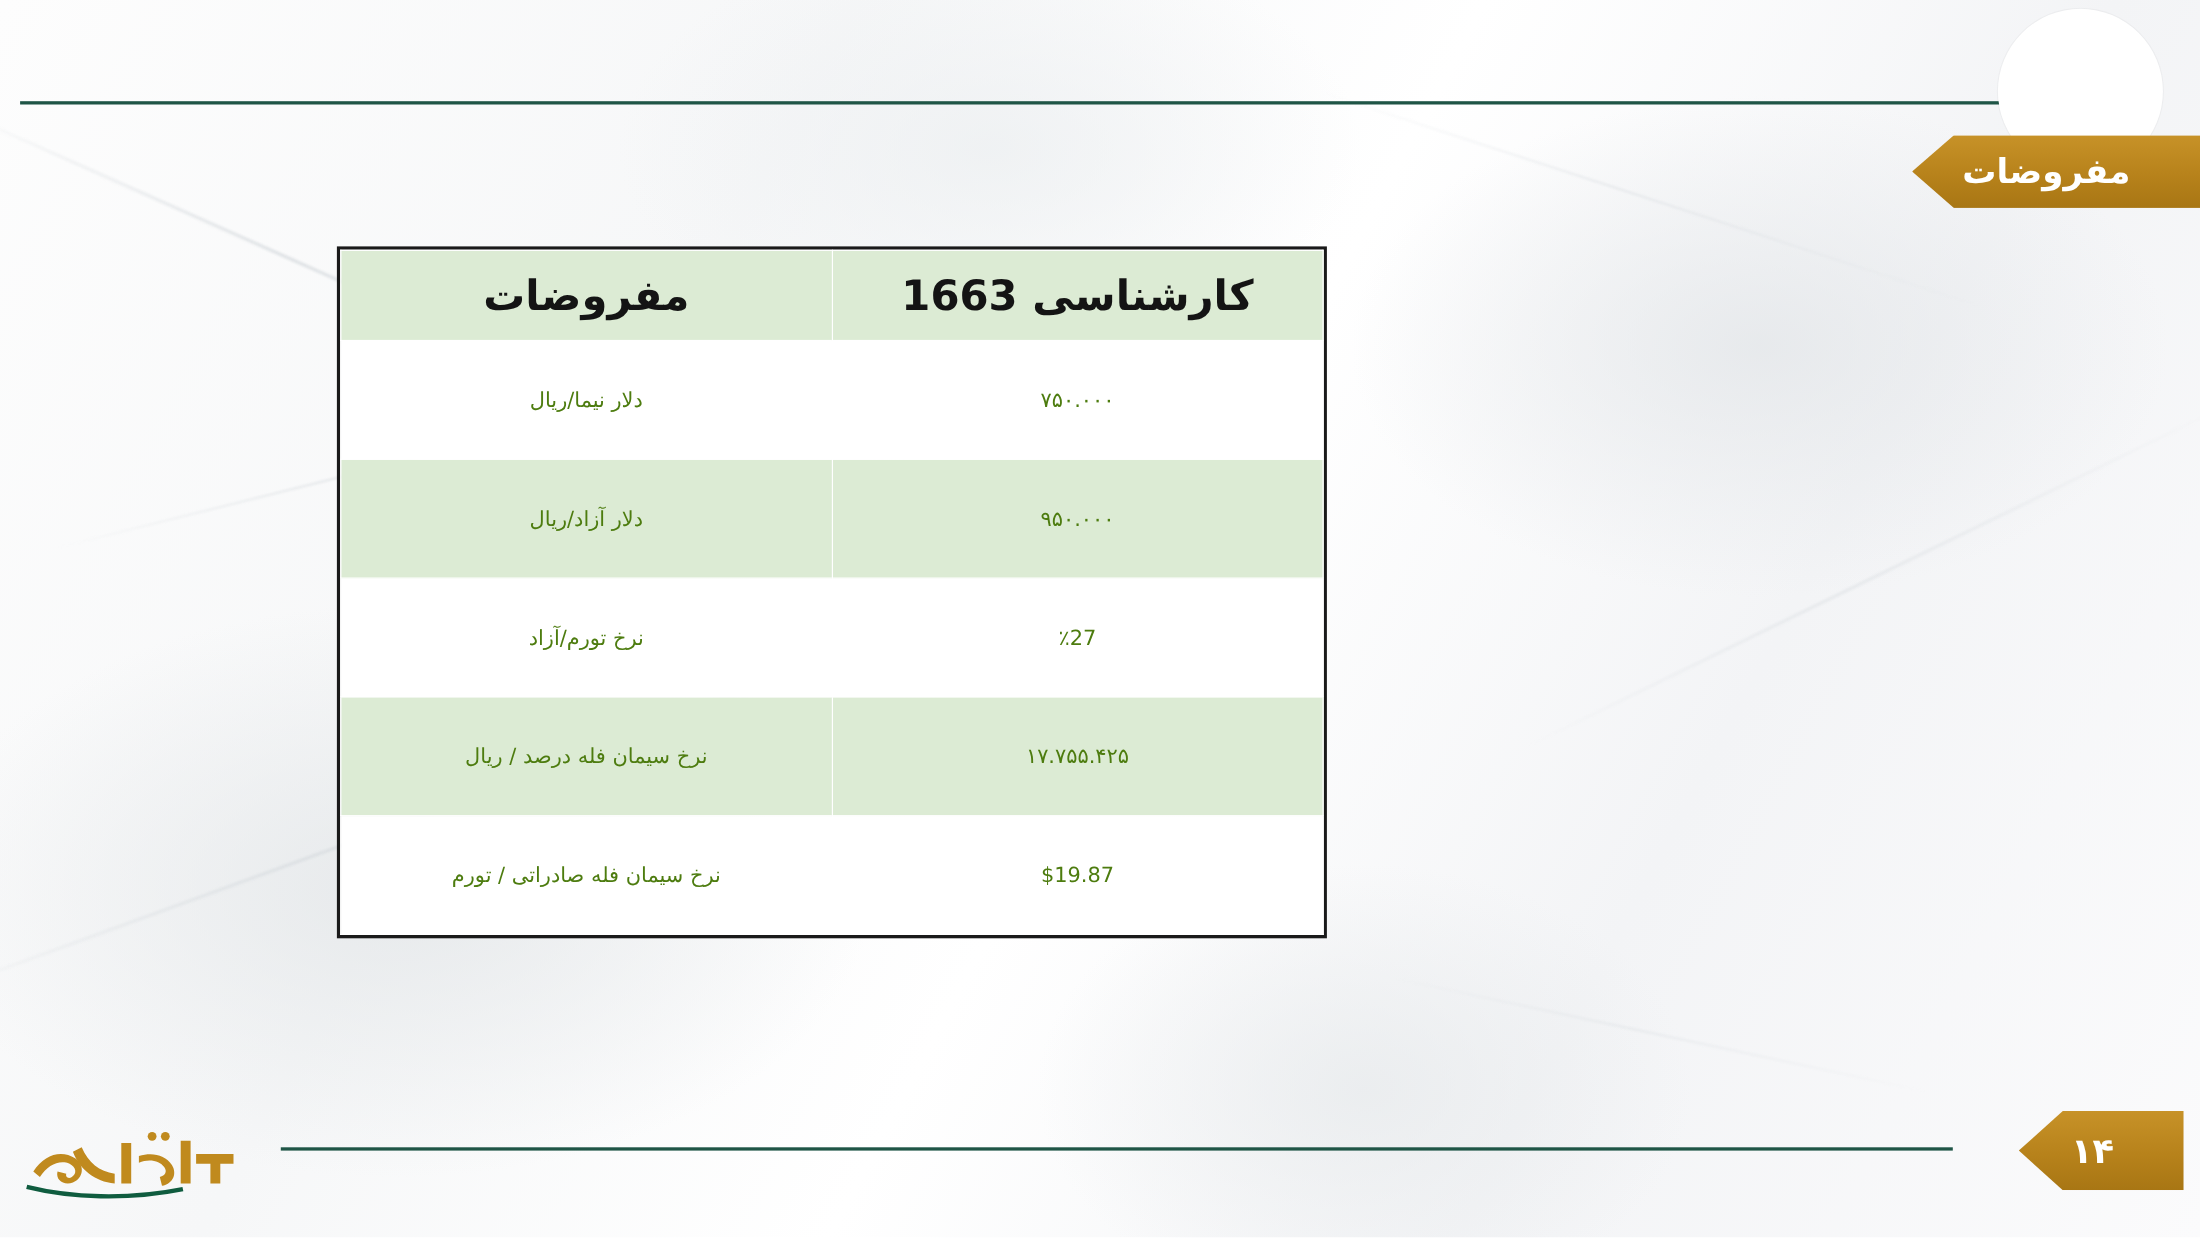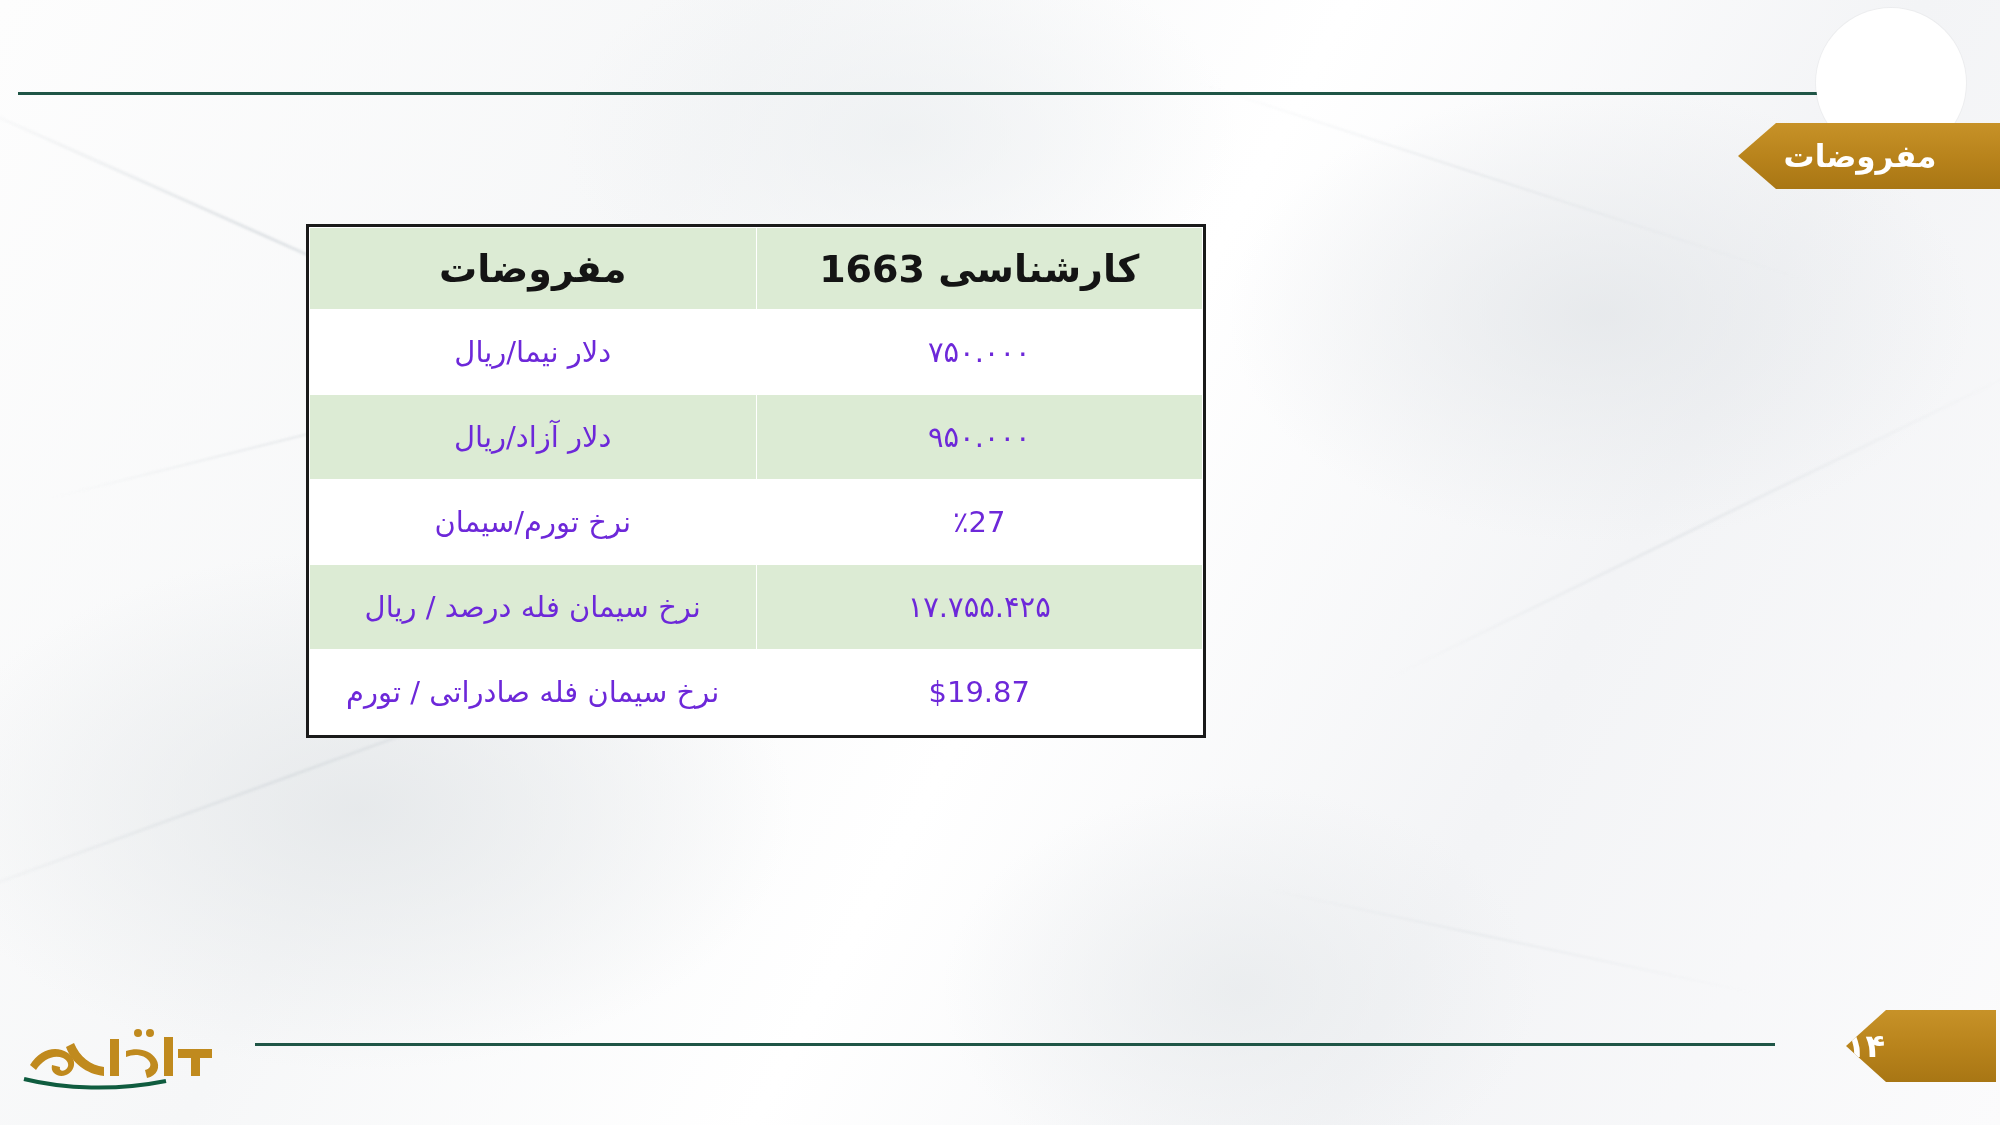--- a/index.html
+++ b/index.html
@@ -96,25 +96,25 @@
     border: 3px solid #1a1a1a;
     box-sizing: border-box;
   }
   table.assumptions {
     width: 100%;
     border-collapse: collapse;
     table-layout: fixed;
   }
   table.assumptions td, table.assumptions th {
     border: 1px solid #ffffff;
-    height: 85px;
+    height: 108px;
     text-align: center;
     vertical-align: middle;
-    font-size: 29px;
-    color: #6d28d9;
+    font-size: 19px;
+    color: #4d7c0f;
     padding: 0 14px;
     box-sizing: border-box;
   }
   table.assumptions thead th {
     background: #dcebd4;
     font-size: 38px;
     font-weight: bold;
     height: 82px;
     color: #141414;
   }
@@ -135,27 +135,27 @@
   .footer-logo {
     position: absolute;
     bottom: 28px;
     left: 18px;
     width: 210px;
     height: 78px;
   }
   .page-badge {
     position: absolute;
     bottom: 43px;
-    right: 4px;
+    right: 15px;
     width: 150px;
     height: 72px;
     background: linear-gradient(180deg, #c79228 0%, #b7821b 55%, #a87614 100%);
     display: flex;
     align-items: center;
-    justify-content: flex-end;
+    justify-content: center;
     clip-path: polygon(40px 0, 100% 0, 100% 100%, 40px 100%, 0 50%);
   }
   .page-num {
     color: #ffffff;
     font-size: 32px;
     font-weight: bold;
     padding-right: 16px;
   }
 </style>
 </head>
@@ -200,21 +200,21 @@
         <tr class="row-plain">
           <td class="col-value">۷۵۰.۰۰۰</td>
           <td class="col-label">دلار نیما/ریال</td>
         </tr>
         <tr class="row-alt">
           <td class="col-value">۹۵۰.۰۰۰</td>
           <td class="col-label">دلار آزاد/ریال</td>
         </tr>
         <tr class="row-plain">
           <td class="col-value">٪27</td>
-          <td class="col-label">نرخ تورم/سیمان</td>
+          <td class="col-label">نرخ تورم/آزاد</td>
         </tr>
         <tr class="row-alt">
           <td class="col-value">۱۷.۷۵۵.۴۲۵</td>
           <td class="col-label">نرخ سیمان فله درصد / ریال</td>
         </tr>
         <tr class="row-plain">
           <td class="col-value">$19.87</td>
           <td class="col-label">نرخ سیمان فله صادراتی / تورم</td>
         </tr>
       </tbody>

